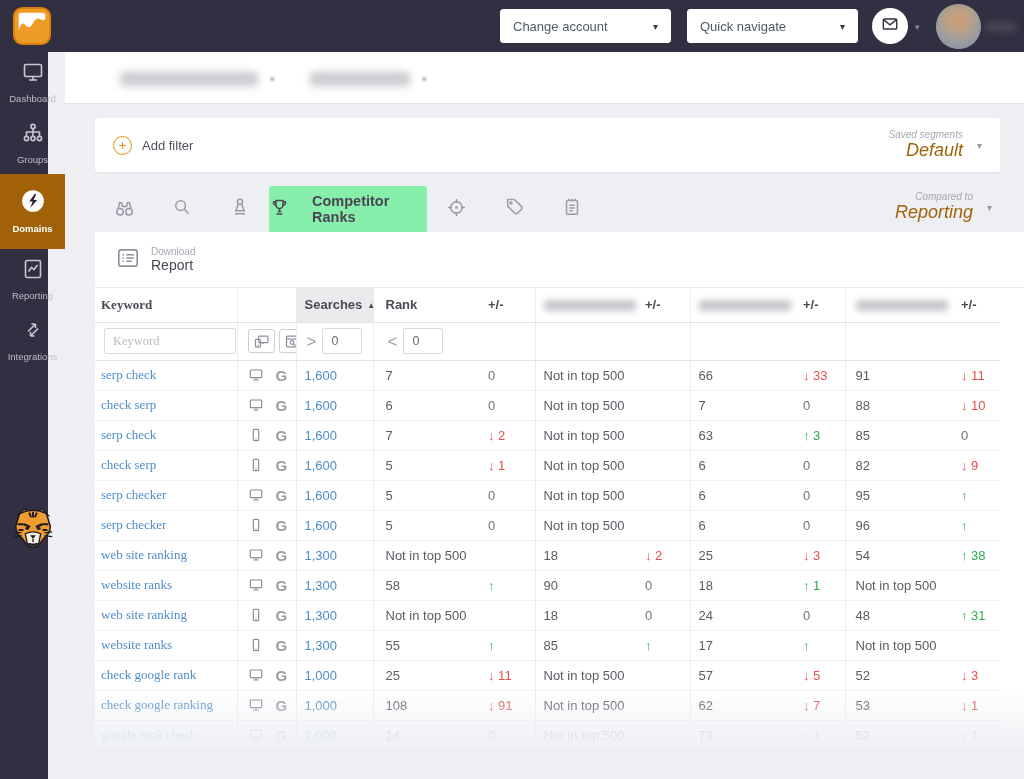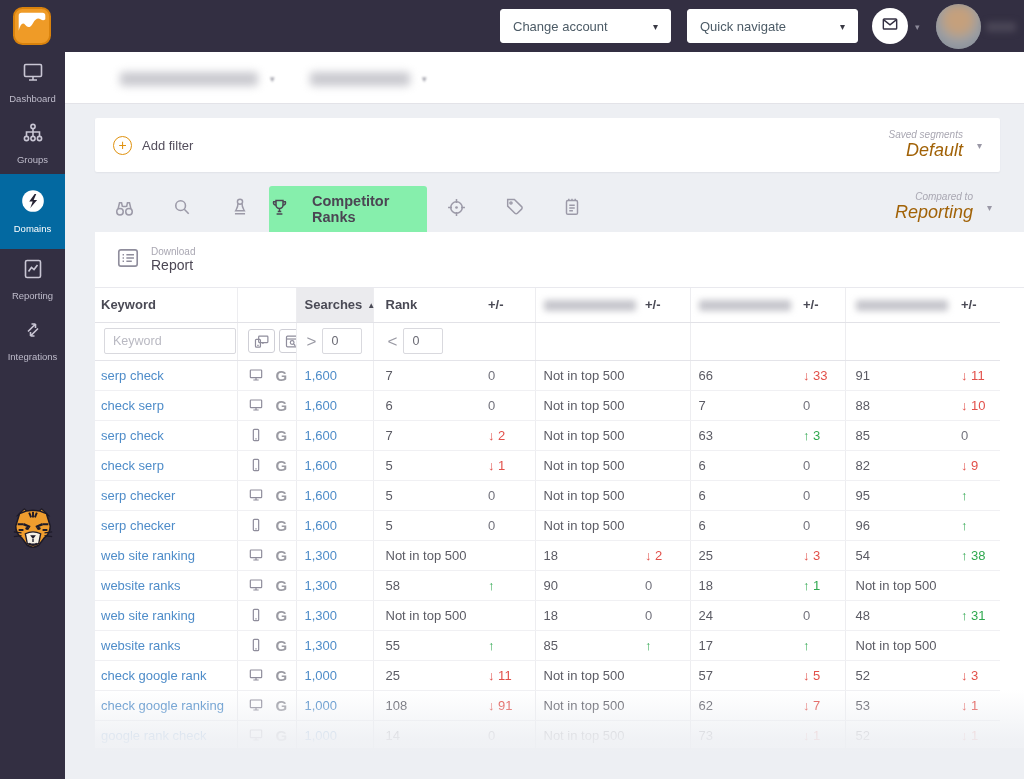--- a/index.html
+++ b/index.html
@@ -1,38 +1,38 @@
 <!DOCTYPE html>
 <html><head>
 <meta charset="utf-8">
 <style>
   * { margin:0; padding:0; box-sizing:border-box; }
   html,body { width:1024px; height:779px; overflow:hidden; }
   body { font-family:"Liberation Sans","DejaVu Sans",sans-serif; background:#edeff3; position:relative; }
 
   
-  #sidebar { position:absolute; left:0; top:0; width:65px; height:779px; background:#332f42; z-index:2; }
+  #sidebar { position:absolute; left:0; top:0; width:48px; height:779px; background:#332f42; z-index:2; }
   #navbar  { position:absolute; left:0; top:0; width:1024px; height:52px; background:#332f42; z-index:3; display:flex; align-items:center; }
   #app-logo { position:absolute; left:13px; top:7px; }
   .nav-select { background:#fff; border:1px solid #fff; border-radius:3px; height:34px; width:171px; display:flex; align-items:center; justify-content:space-between; padding:0 12px; font-size:13px; color:#4c5b66; cursor:pointer; }
   .nav-select .caret { color:#3a3a44; font-size:10px; }
   #change-account { position:absolute; left:500px; top:9px; }
   #quick-navigate { position:absolute; left:687px; top:9px; }
   #mail-btn { position:absolute; left:872px; top:8px; width:36px; height:36px; border-radius:50%; background:#fff; display:flex; align-items:center; justify-content:center; cursor:pointer; }
   #mail-caret { position:absolute; left:915px; top:22px; color:#8c8a99; font-size:9px; }
   #avatar { position:absolute; left:936px; top:4px; width:45px; height:45px; border-radius:50%; overflow:hidden; background:#8e939b; cursor:pointer; }
   #avatar .blurred { width:100%; height:100%; background:radial-gradient(circle at 50% 35%, #c5a07c 0 30%, #9aa0a8 60%, #7d828c 100%); filter:blur(4px); }
   #avatar-name-blur { position:absolute; left:986px; top:22px; width:30px; height:10px; background:#4a4656; border-radius:3px; filter:blur(3px); }
 
   
   #sidebar-items { position:absolute; top:52px; left:0; width:65px; }
   .side-item { width:65px; min-height:54px; padding:8px 2px; display:flex; flex-direction:column; align-items:center; justify-content:center; gap:5px; cursor:pointer; color:#bfbccb; }
   .side-item svg { stroke:#c9c6d4; }
   .side-item .lbl { font-size:9.5px; text-align:center; line-height:1.25; width:56px; }
-  .side-item.active { background:#0369a1; color:#ffffff; padding:14px 4px; }
+  .side-item.active { background:#a16207; color:#ffffff; padding:14px 4px;font-weight:bold; }
   #tiger-logo { position:absolute; top:505px; left:10px; }
 
   
   #header-bar { position:absolute; left:65px; top:52px; width:959px; height:52px; background:#fff; border-bottom:1px solid #e3e3e8; z-index:1; }
   .blur-pill { background:#c9c9cf; border-radius:3px; filter:blur(4px); }
   .hdr-select { position:absolute; display:flex; align-items:center; gap:12px; cursor:pointer; }
   .hdr-select .caret { color:#9a9aa4; font-size:9px; filter:blur(1px); }
 
   
   #filter-card { position:absolute; left:95px; top:118px; width:905px; height:54px; background:#fff; border-radius:2px; box-shadow:0 1px 2px rgba(40,40,60,.06); display:flex; align-items:center; justify-content:space-between; padding:0 18px; }
@@ -58,21 +58,21 @@
   #report-bar { height:56px; border-bottom:1px solid #e9e9ee; display:flex; align-items:center; padding:0 20px; }
   #report-btn { display:flex; align-items:center; gap:10px; cursor:pointer; }
   #report-btn svg { stroke:#8f8d9c; }
   #report-btn .top { font-size:10px; color:#a9a7b2; }
   #report-btn .val { font-size:14px; color:#4c4754; }
 
   table { border-collapse:collapse; table-layout:fixed; width:905px; font-size:13px; }
   th { height:34px; text-align:left; font-weight:700; color:#4a4a55; border-bottom:1px solid #e2e2e7; }
   td { height:30px; color:#5b5b64; border-bottom:1px solid #f0f0f3; white-space:nowrap; overflow:hidden; }
   .b-l { border-left:1px solid #ededf0; }
-  .p-kw { padding-left:6px; } .p-ic { padding-left:10px; } .p-se { padding-left:8px; }
+  .p-kw { padding-left:6px;font-family:Liberation Serif, serif; } .p-ic { padding-left:10px; } .p-se { padding-left:8px; }
   .p-rk { padding-left:12px; } .p-rchg { padding-left:3px; }
   .p-c1 { padding-left:8px; } .p-c1chg { padding-left:2px; }
   .p-c2 { padding-left:8px; } .p-c2chg { padding-left:3px; }
   .p-c3 { padding-left:10px; } .p-c3chg { padding-left:4px; }
   th.sorted { background:#ebebee; }
   th .sort-arrow { font-size:8px; color:#4a4a55; margin-left:5px; vertical-align:1px; }
   .blur-bar { display:inline-block; width:92px; height:11px; background:#c6c6cc; border-radius:2px; filter:blur(3px); vertical-align:middle; }
 
   tr.filter-row td { height:38px; border-bottom:1px solid #e4e4e9; }
   .f-input { border:1px solid #d9d9de; border-radius:2px; height:26px; font-size:12.5px; color:#6a6a74; padding:0 8px; outline:none; font-family:inherit; }

